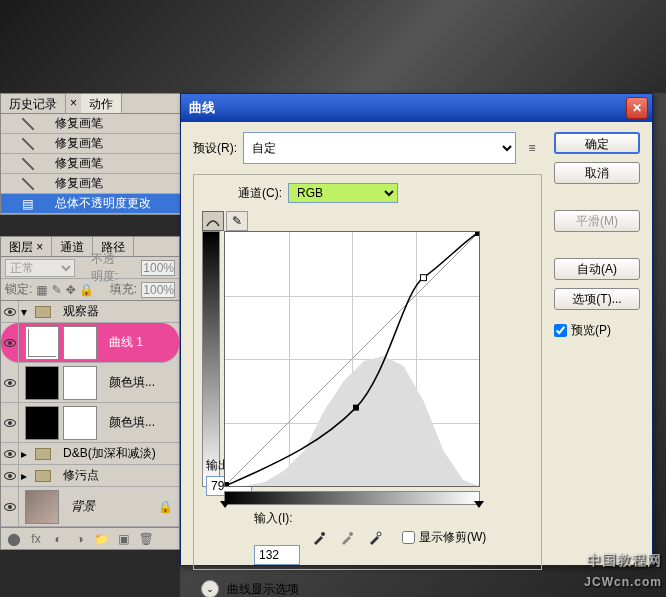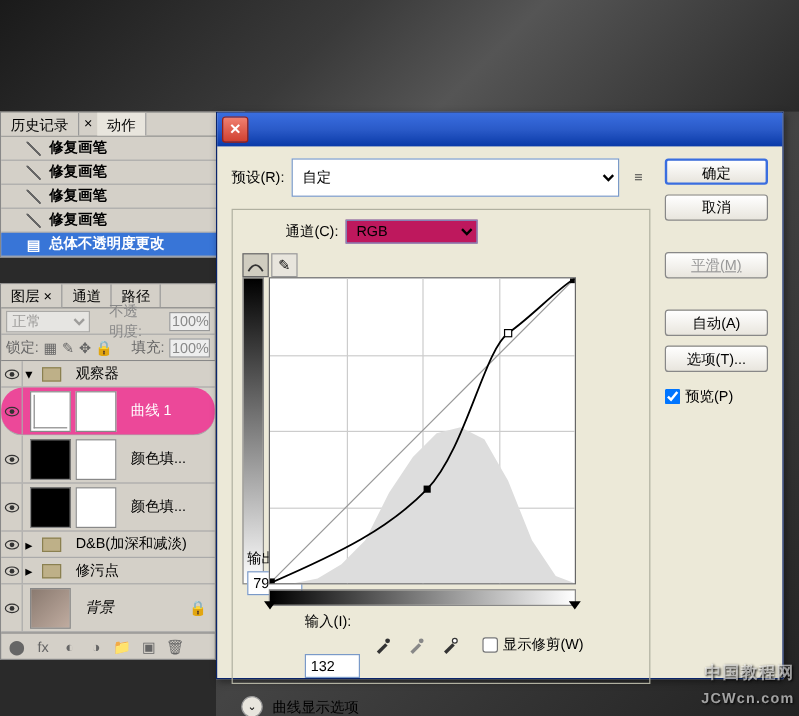--- a/index.html
+++ b/index.html
@@ -7,21 +7,21 @@
 .bg-image { position: absolute; top: 0; left: 0; right: 0; height: 93px; background: linear-gradient(135deg, #1a1a1a 0%, #3a3a3a 40%, #555 60%, #2a2a2a 100%); }
 .bg-image2 { position: absolute; top: 93px; left: 180px; right: 0; bottom: 0; background: linear-gradient(135deg, #1a1a1a 0%, #444 50%, #222 100%); }
 
 
 .history-panel { position: absolute; top: 93px; left: 0; width: 204px; background: #d4d0c8; border: 1px solid #888; }
 .history-tabs { display: flex; background: #d4d0c8; border-bottom: 1px solid #888; height: 20px; }
 .history-tab { padding: 2px 8px; border-right: 1px solid #999; background: #e8e5dd; cursor: pointer; }
 .history-tab.active { background: #d4d0c8; }
 .history-tab-close { padding: 2px 4px; }
 .history-list { background: #d4d0c8; }
-.history-item { display: flex; align-items: center; height: 20px; border-bottom: 1px solid #aaa; padding-left: 20px; gap: 6px; font-weight: bold; }
+.history-item { display: flex; align-items: center; height: 20px; border-bottom: 1px solid #aaa; padding-left: 20px; gap: 20px; }
 .history-item.active { background: #3875d7; color: #fff; }
 .history-icon { width: 14px; height: 14px; display: inline-flex; align-items: center; justify-content: center; }
 
 
 .layers-panel { position: absolute; top: 236px; left: 0; width: 180px; background: #d4d0c8; border: 1px solid #888; }
 .layers-tabs { display: flex; background: #d4d0c8; border-bottom: 1px solid #888; height: 20px; }
 .layers-tab { padding: 2px 8px; border-right: 1px solid #999; cursor: pointer; }
 .layers-tab.active { background: #d4d0c8; }
 .layers-toprow { display: flex; align-items: center; height: 22px; padding: 2px 4px; border-bottom: 1px solid #aaa; gap: 16px; }
 .layers-toprow select { flex: 0 0 70px; height: 18px; border: 1px solid #999; background: #eee; color: #888; }
@@ -49,31 +49,31 @@
 
 .dialog { position: absolute; top: 93px; left: 180px; width: 473px; height: 473px; background: #ece9d8; border: 1px solid #0a246a; box-shadow: 2px 2px 6px rgba(0,0,0,0.4); }
 .titlebar { height: 28px; background: linear-gradient(#3a6ee0, #2a5ac8 50%, #0a3aa8); display: flex; align-items: center; padding: 0 4px; color: #fff; font-weight: bold; }
 .titlebar .title { flex: 1; padding-left: 4px; font-size: 13px; }
 .close-btn { width: 22px; height: 22px; background: linear-gradient(#f08070, #d04030); border: 1px solid #a02010; border-radius: 3px; color: #fff; display: flex; align-items: center; justify-content: center; font-weight: bold; cursor: pointer; }
 .dialog-body { padding: 10px 12px; display: flex; gap: 12px; }
 .left-col { flex: 1; }
 .right-col { width: 86px; display: flex; flex-direction: column; gap: 8px; align-items: stretch; }
 .btn { height: 22px; border: 1px solid #888; background: linear-gradient(#fff, #e8e5dd); border-radius: 3px; cursor: pointer; text-align: center; padding: 2px 0; }
 .btn.primary { border: 2px solid #3a6ee0; }
-.btn.disabled { color: #999; text-decoration: underline; }
+.btn.disabled { color: #999; }
 .chk-row { display: flex; align-items: center; gap: 4px; margin-top: 4px; }
 .chk-row input { width: 13px; height: 13px; }
 
 .row-preset { display: flex; align-items: center; gap: 6px; margin-bottom: 10px; }
 .row-preset select { flex: 1; height: 32px; border: 1px solid #7a9ac8; background: #fff; padding-left: 4px; }
 .menu-icon { width: 20px; height: 18px; display: inline-flex; align-items: center; justify-content: center; color: #444; cursor: pointer; }
 
 .curve-frame { border: 1px solid #b0b0a0; padding: 8px 8px 4px 8px; position: relative; }
 .row-channel { display: flex; align-items: center; gap: 6px; margin-bottom: 6px; padding-left: 36px; }
-.row-channel select { width: 110px; height: 20px; border: 1px solid #7a9ac8; background: #be185d; padding-left: 4px; }
+.row-channel select { width: 110px; height: 20px; border: 1px solid #7a9ac8; background: #bef264; padding-left: 4px; }
 .tool-btns { display: inline-flex; gap: 2px; margin-left: 0; margin-top: 2px; }
 .tool-btn { width: 22px; height: 20px; border: 1px solid #999; background: #e8e5dd; display: inline-flex; align-items: center; justify-content: center; cursor: pointer; }
 .tool-btn.active { background: #d0cdc0; border-color: #666; }
 
 .graph-row { display: flex; gap: 4px; }
 .ygrad { width: 18px; height: 256px; background: linear-gradient(#000, #fff); border: 1px solid #888; }
 .graph-wrap { display: flex; flex-direction: column; }
 .graph { width: 256px; height: 256px; border: 1px solid #666; background: #fff; position: relative; }
 .graph .grid-v, .graph .grid-h { position: absolute; background: #ccc; }
 .graph .grid-v { width: 1px; height: 100%; }
@@ -240,20 +240,21 @@
     <span>◐</span>
     <span>◑</span>
     <span>📁</span>
     <span>▣</span>
     <span>🗑</span>
   </div>
 </div>
 
 <div class="dialog">
   <div class="titlebar">
+    <span class="title">曲线</span>
     <div class="close-btn">✕</div>
   </div>
   <div class="dialog-body">
     <div class="left-col">
       <div class="row-preset">
         <span>预设(R):</span>
         <select><option>自定</option></select>
         <span class="menu-icon">≡</span>
       </div>
       <div class="curve-frame">

